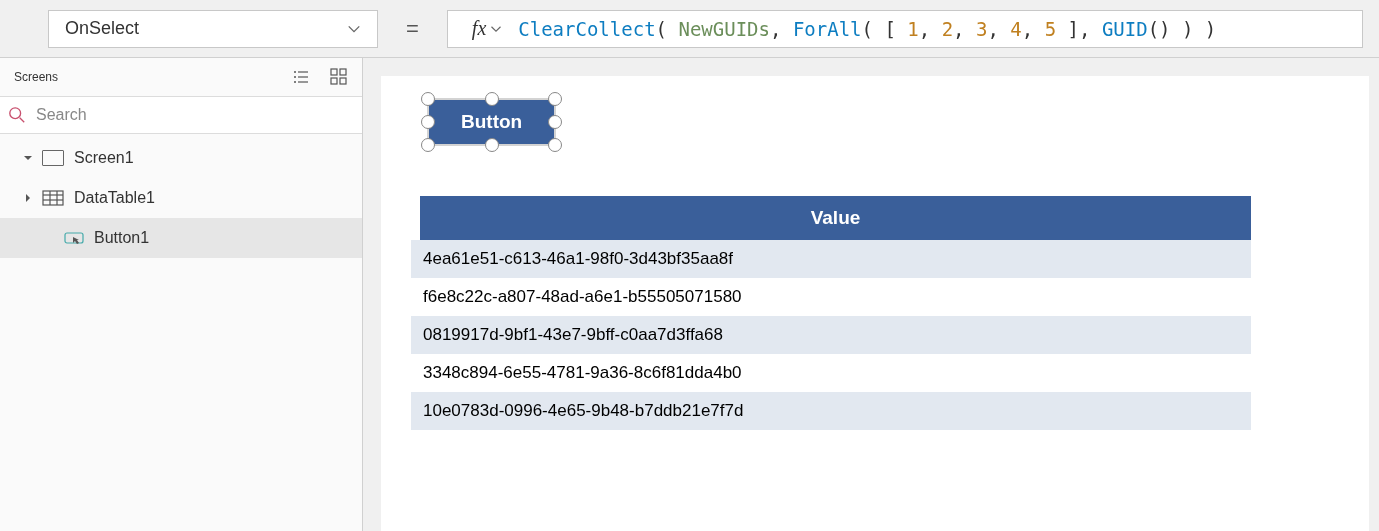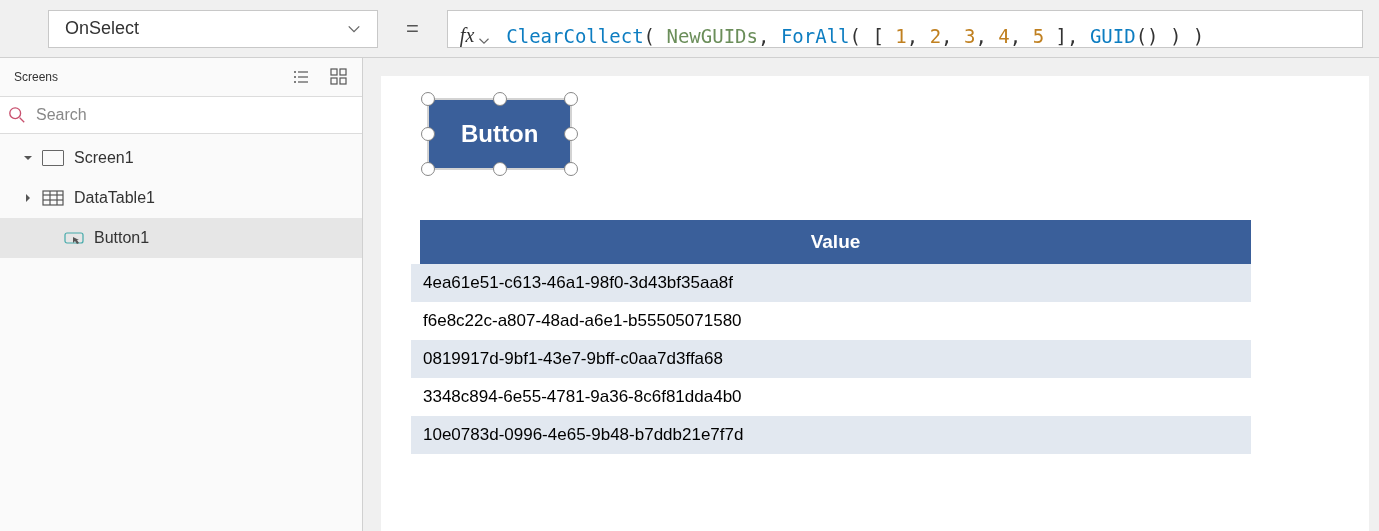--- a/index.html
+++ b/index.html
@@ -46,22 +46,22 @@
       font-size: 22px;
       color: #555;
       margin: 0 16px;
     }
     .formula-bar {
       flex: 1;
       height: 38px;
       background: white;
       border: 1px solid #c8c8c8;
       display: flex;
-      align-items: flex-end;
-      padding: 0 12px;
+      align-items: center;
+      padding: 0 24px;
       margin-right: 8px;
     }
     .fx-label {
       font-style: italic;
       font-family: "Times New Roman", serif;
       font-size: 20px;
       color: #333;
       margin-right: 4px;
     }
     .fx-chevron {
@@ -198,22 +198,22 @@
     }
     .selected-button-wrap {
       position: relative;
       display: inline-block;
       margin-left: 18px;
     }
     .selected-button {
       background: #3a5f9a;
       color: white;
       border: none;
-      padding: 20px 32px;
-      font-size: 24px;
+      padding: 11px 32px;
+      font-size: 19px;
       font-weight: 600;
       border-radius: 4px;
       box-shadow: 0 0 0 2px rgba(80,80,80,0.25);
     }
     .sel-handle {
       position: absolute;
       width: 14px;
       height: 14px;
       background: white;
       border: 1.5px solid #888;

